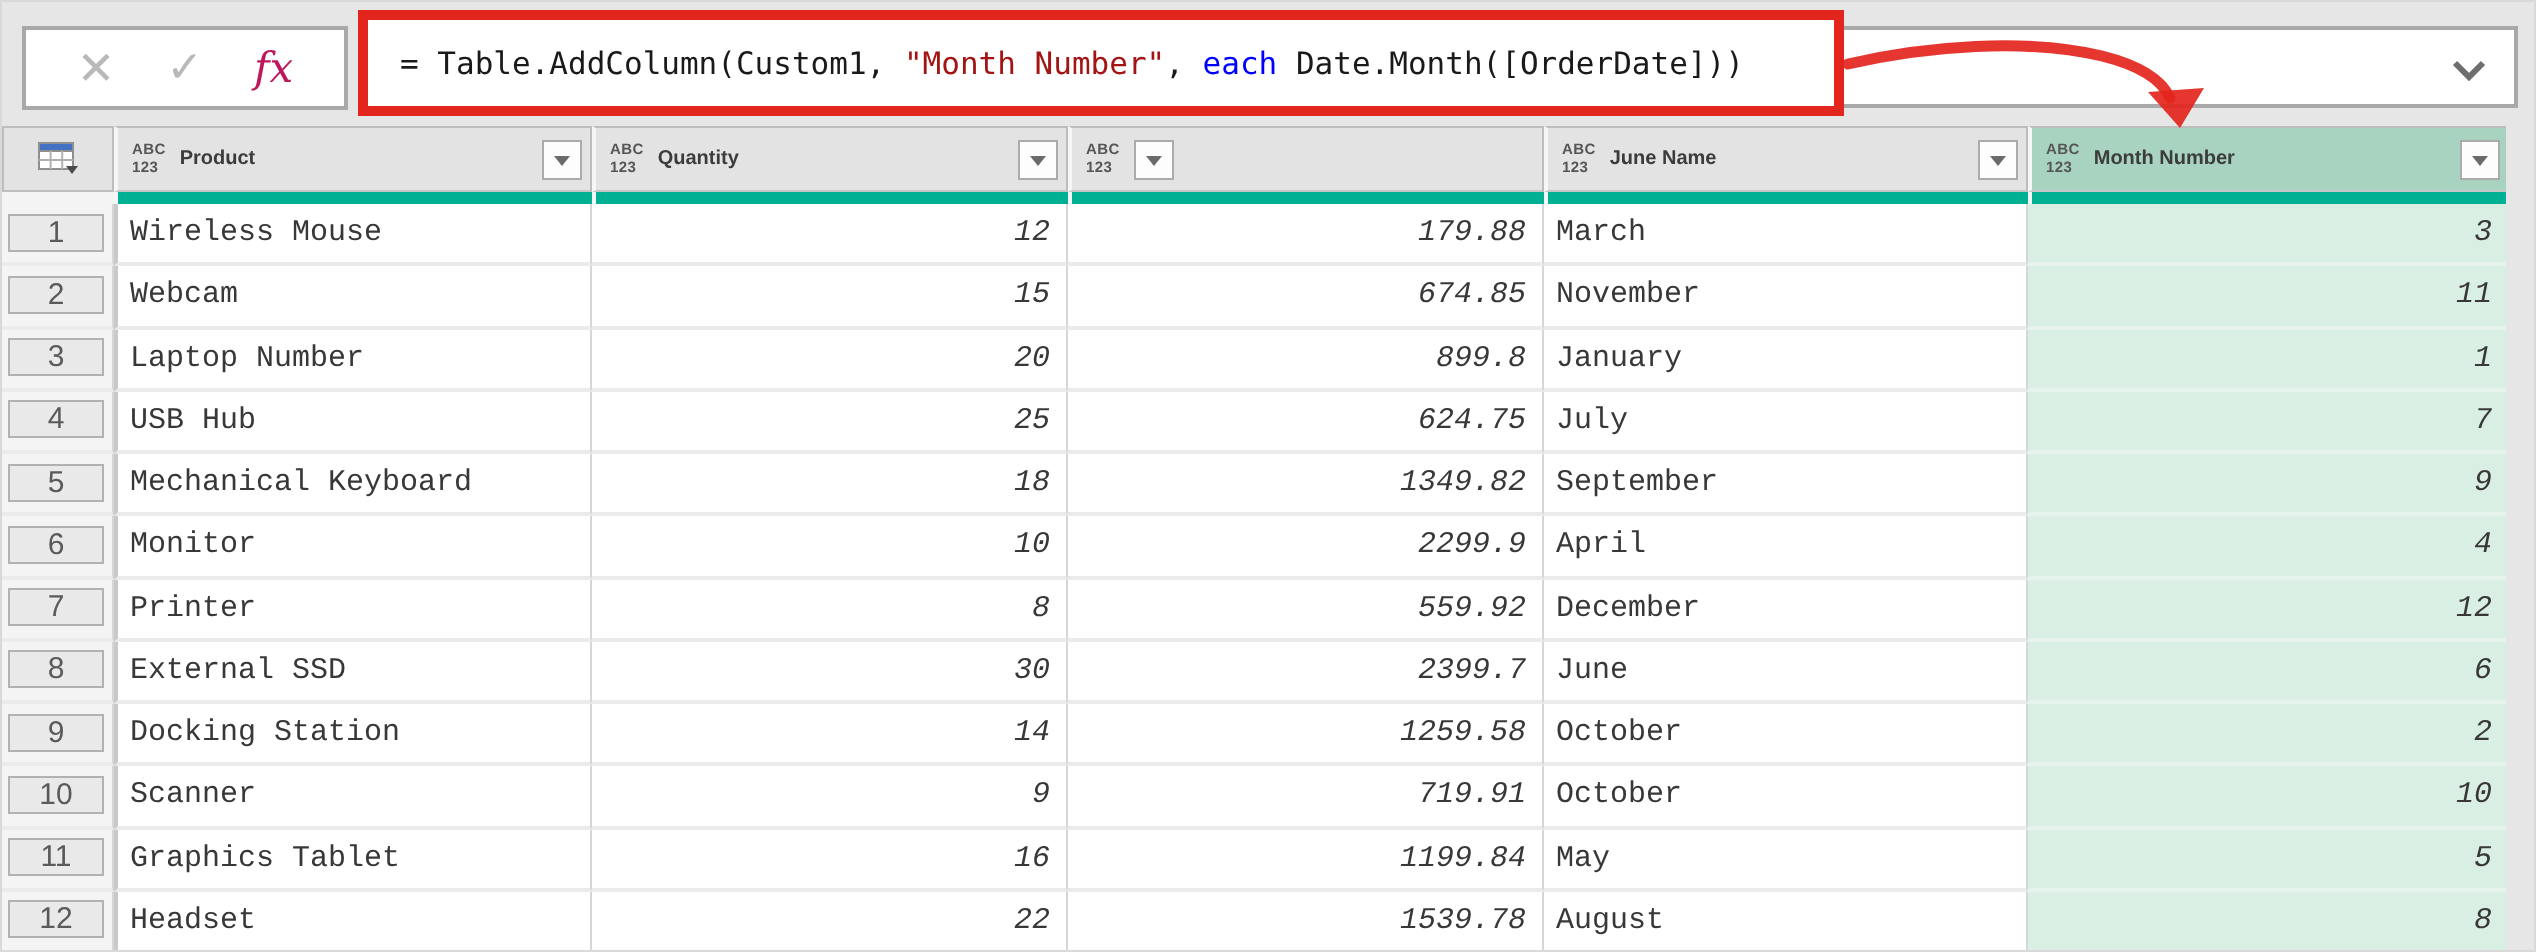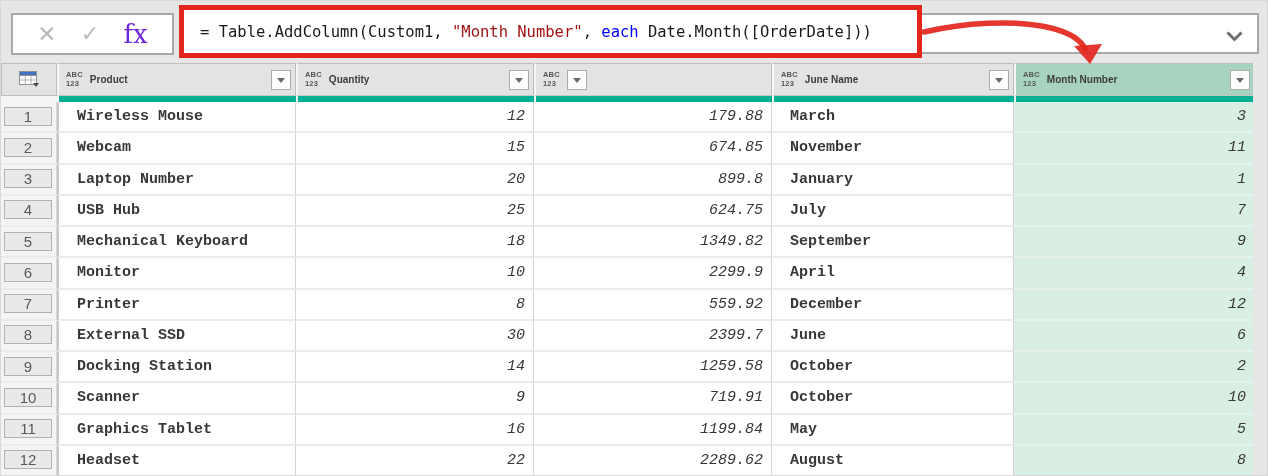--- a/index.html
+++ b/index.html
@@ -13,21 +13,21 @@
 
   
   .formula-bar { position:absolute; left:0; top:0; width:1268px; height:62px; background:#e6e6e6; }
   .fx-box {
     position:absolute; left:10px; top:12px; width:163px; height:42px;
     background:#fff; border:2px solid #a9a9a9;
     display:flex; align-items:center; justify-content:space-evenly;
   }
   .icon-cancel { color:#b9b9b9; font-size:23px; line-height:1; cursor:default; }
   .icon-check  { color:#b9b9b9; font-size:22px; line-height:1; }
-  .icon-fx     { color:#6d28d9; font-size:26px; font-family:"DejaVu Serif", serif; }
+  .icon-fx     { color:#be185d; font-size:21px; font-style:italic; font-family:"DejaVu Serif", serif; }
   .formula-input {
     position:absolute; left:178px; top:12px; width:1080px; height:41px;
     background:#fff; border:2px solid #a9a9a9;
   }
   .chevron-down { position:absolute; right:14px; top:13px; }
   .highlight-box {
     position:absolute; left:178px; top:4px; width:743px; height:53px;
     border:5px solid #e3261d; background:#fff;
     display:flex; align-items:center; z-index:5;
   }
@@ -70,21 +70,21 @@
   .teal-corner { background:#f4f4f4; }
   .quality-bar { background:#00b092; border-left:2px solid #f6f6f6; }
 
   .tr { display:contents; }
   .td {
     background:#fff; border-bottom:2px solid #ebebeb; border-right:1px solid #d6d6d6;
     display:flex; align-items:center;
     font-family:"Liberation Mono", monospace; font-size:15px; color:#383838;
     white-space:nowrap; overflow:hidden; cursor:default;
   }
-  .td.text-col  { padding-left:18px; justify-content:flex-start;font-weight:bold; }
+  .td.text-col  { padding-left:6px; justify-content:flex-start; }
   .td.num-col   { padding-right:8px; justify-content:flex-end; font-style:italic; }
   .td.first-data { border-left:2px solid #c9c9c9; }
   .td.mn-col    { background:#d9efe4; border-right:1px solid #c6dccf; border-bottom:2px solid #e6f3ec; }
   .rownum-cell  { background:#f4f4f4; display:flex; }
   .numbox {
     flex:1; margin:1px 4px 2px 3px; background:#e9e9e9; border:1px solid #b1b1b1;
     display:flex; align-items:center; justify-content:center;
     font-family:"Liberation Sans", sans-serif; font-size:15px; color:#5a5a5a;
   }
   .right-gutter { position:absolute; right:0; top:62px; width:14px; height:414px; background:#e6e6e6; }
@@ -293,21 +293,21 @@
       <div class="td text-col">May</div>
       <div class="td num-col mn-col">5</div>
     </div>
   
     <div class="tr">
       <div class="td rownum-cell">
             <div class="numbox">12</div>
           </div>
       <div class="td text-col first-data">Headset</div>
       <div class="td num-col">22</div>
-      <div class="td num-col">2289.62</div>
+      <div class="td num-col">1539.78</div>
       <div class="td text-col">August</div>
       <div class="td num-col mn-col">8</div>
     </div>
   </div>
   </div>
 
   <div class="right-gutter"></div>
 
 </div>
 

